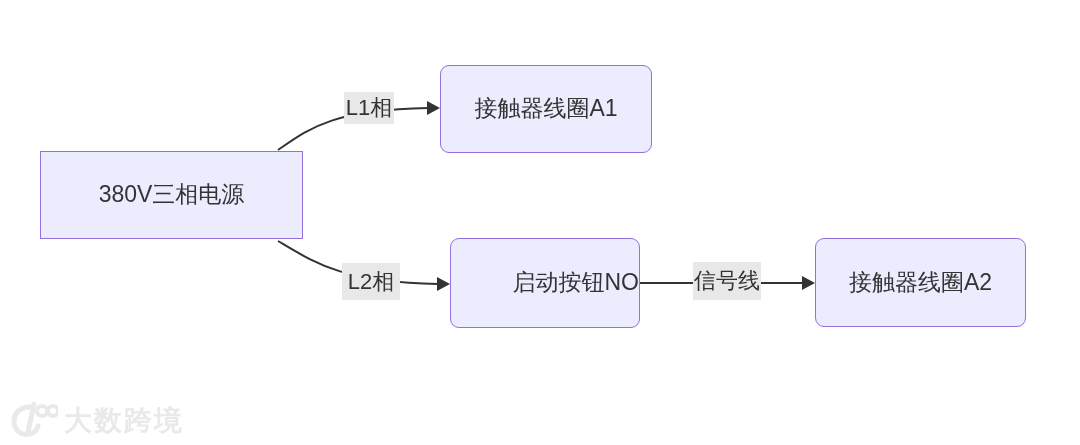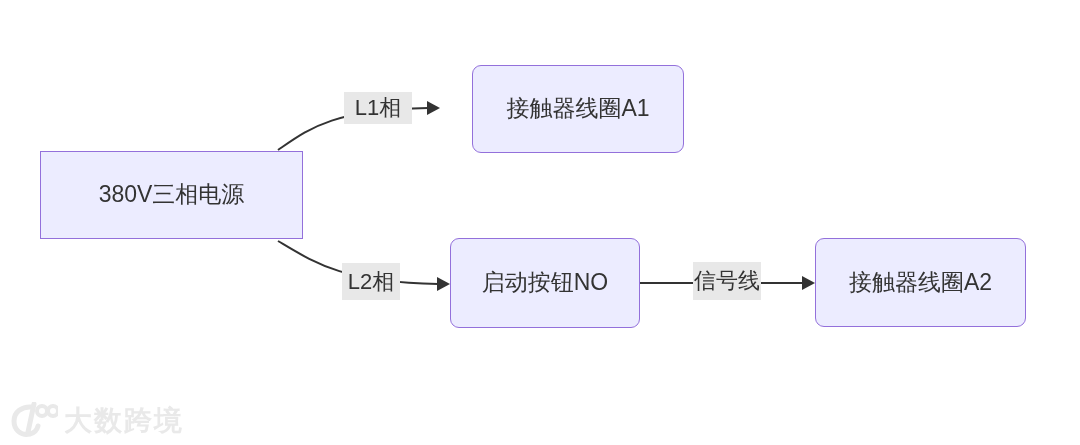--- a/index.html
+++ b/index.html
@@ -22,34 +22,34 @@
     background: #ECECFF;
     border: 1.5px solid #9370DB;
     display: flex; align-items: center; justify-content: center;
     font-size: 23px; color: #333333;
     text-align: center;
     line-height: 1.2;
   }
   .node.rounded { border-radius: 9px; }
 
   .node-power     { left: 40px;  top: 151px; width: 263px; height: 88px; }
-  .node-coil-a1   { left: 440px; top: 65px;  width: 212px; height: 88px; margin-left: 32px; }
-  .node-button-no { left: 450px; top: 238px; width: 190px; height: 90px; }
+  .node-coil-a1   { left: 440px; top: 65px;  width: 212px; height: 88px; }
+  .node-button-no { left: 450px; top: 238px; width: 190px; height: 90px; justify-content: flex-end; }
   .node-coil-a2   { left: 815px; top: 238px; width: 211px; height: 89px; }
 
   .edge-label {
     position: absolute;
     background: #e8e8e8;
     color: #333333;
     font-size: 22px;
     display: flex; align-items: center; justify-content: center;
     padding: 2px 4px;
     white-space: nowrap;
   }
-  .label-l1     { left: 344px; top: 92px;  width: 68px; height: 32px; }
+  .label-l1     { left: 344px; top: 92px;  width: 50px; height: 32px; }
   .label-l2     { left: 342px; top: 263px; width: 58px; height: 37px; }
   .label-signal { left: 693px; top: 262px; width: 68px; height: 38px; }
 
   .watermark {
     position: absolute;
     left: 10px; top: 402px;
     display: flex; align-items: center;
     color: #e9e9e9;
     font-size: 28px;
     font-weight: bold;

